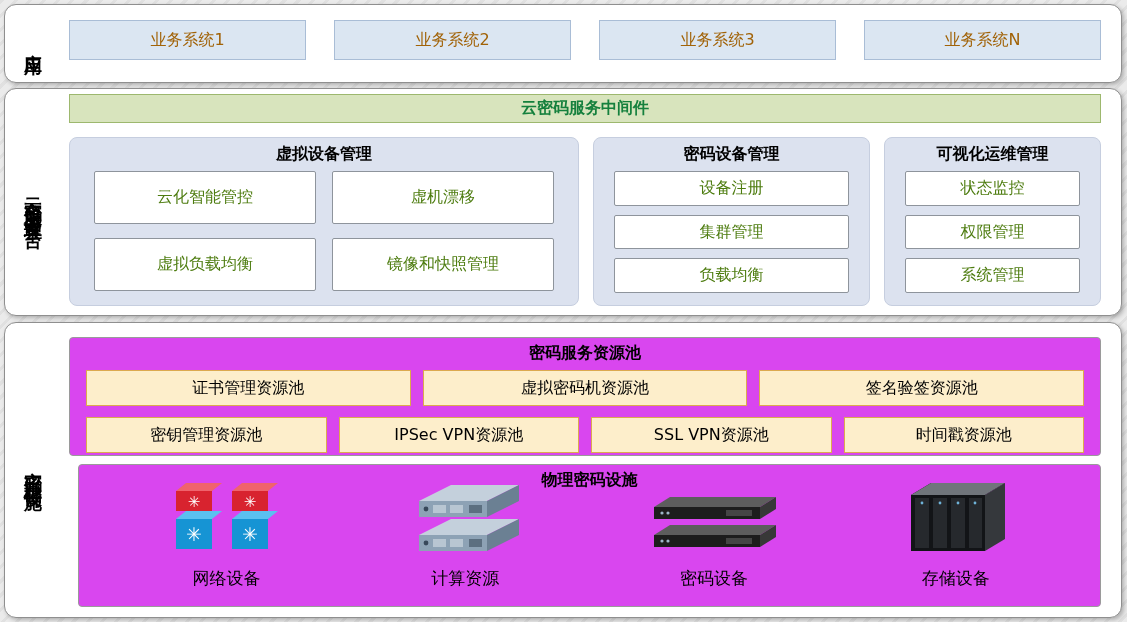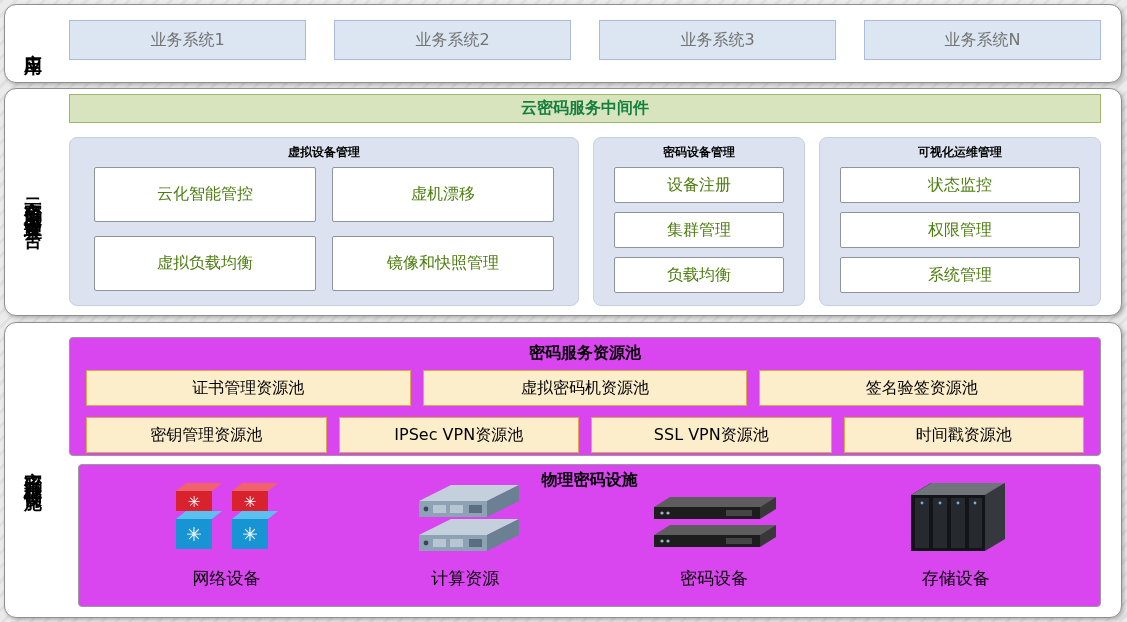--- a/index.html
+++ b/index.html
@@ -29,43 +29,43 @@
   }
 
   
   .app-boxes {
     position:absolute; left:64px; right:20px; top:15px; height:40px;
     display:flex; gap:28px;
   }
   .app-box {
     flex:1; background:#dbe6f2; border:1px solid #a9bdd6;
     display:flex; align-items:center; justify-content:center;
-    font-size:16px; color:#737373;
+    font-size:16px; color:#a16207;
   }
 
   
   .middleware {
     position:absolute; left:64px; right:20px; top:5px; height:29px;
     background:#d8e4bd; border:1px solid #9db86e;
     display:flex; align-items:center; justify-content:center;
     font-weight:bold; font-size:16px; color:#15803d;
   }
   .sub-panels {
     position:absolute; left:64px; right:20px; top:48px; bottom:9px;
     display:flex; gap:14px;
   }
   .sub-panel {
     background:#dce2ef; border:1px solid #c6cedf; border-radius:8px;
     display:flex; flex-direction:column;
   }
   #panel-virtual { width:510px; }
-  #panel-device  { width:212px; }
+  #panel-device  { width:277px; }
   #panel-ops     { flex:1; }
   .sub-title {
-    text-align:center; font-weight:bold; font-size:12px; color:#000;
+    text-align:center; font-weight:bold; font-size:16px; color:#000;
     padding:6px 0 4px;
   }
   .grid2 {
     flex:1; display:grid; grid-template-columns:1fr 1fr; grid-template-rows:1fr 1fr;
     gap:14px 16px; padding:2px 24px 14px;
   }
   .stack3 {
     flex:1; display:flex; flex-direction:column; gap:9px; padding:2px 20px 12px;
   }
   .white-box {

